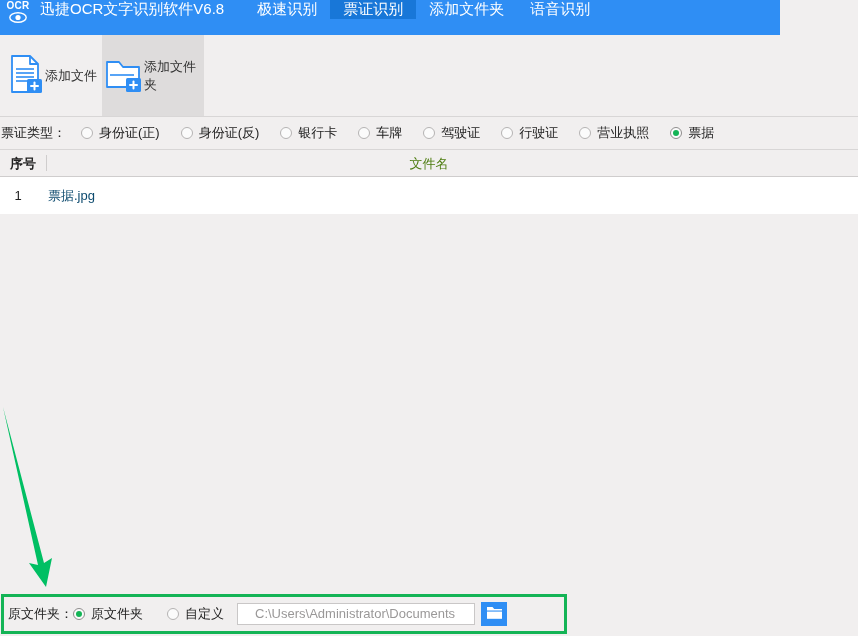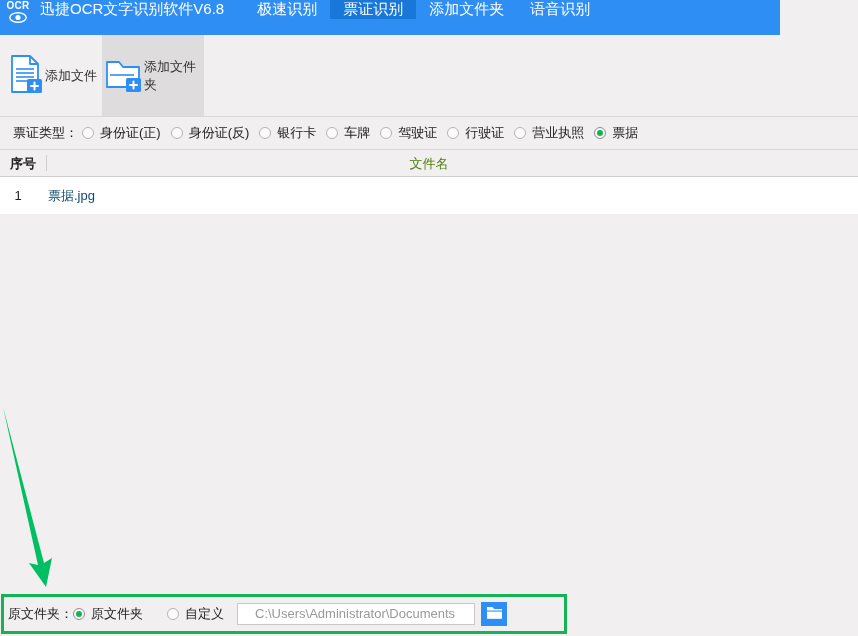--- a/index.html
+++ b/index.html
@@ -116,22 +116,23 @@
   }
 
   
   .typerow {
     position: absolute;
     left: 0; top: 117px;
     width: 858px; height: 32px;
     background: #f1efef;
     display: flex;
     align-items: center;
-    padding-left: 13px;
+    padding-left: 1px;
     box-sizing: border-box;
+    gap: 11px;
   }
   .typerow-label {
     font-size: 13px;
     color: #222;
     margin-right: 4px;
     white-space: nowrap;
   }
   .radio-item {
     display: flex;
     align-items: center;

